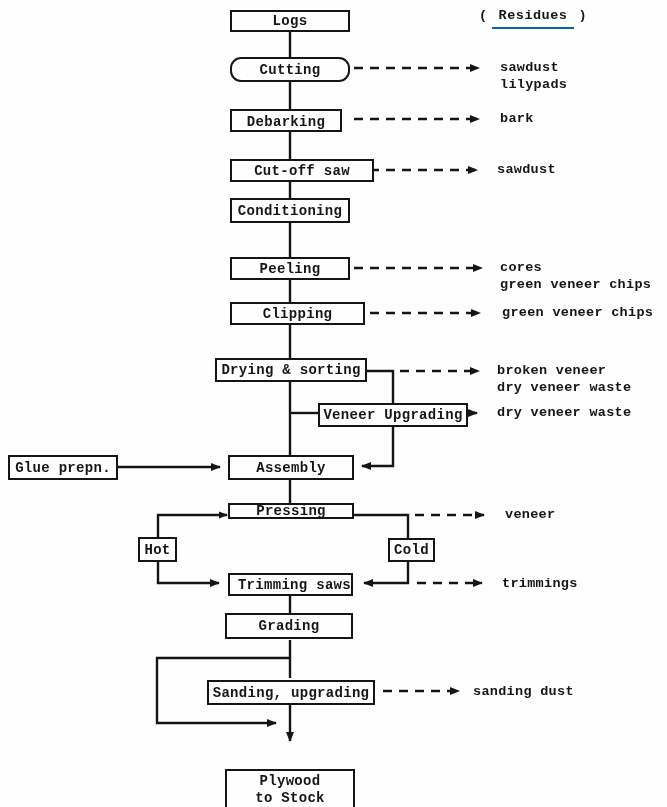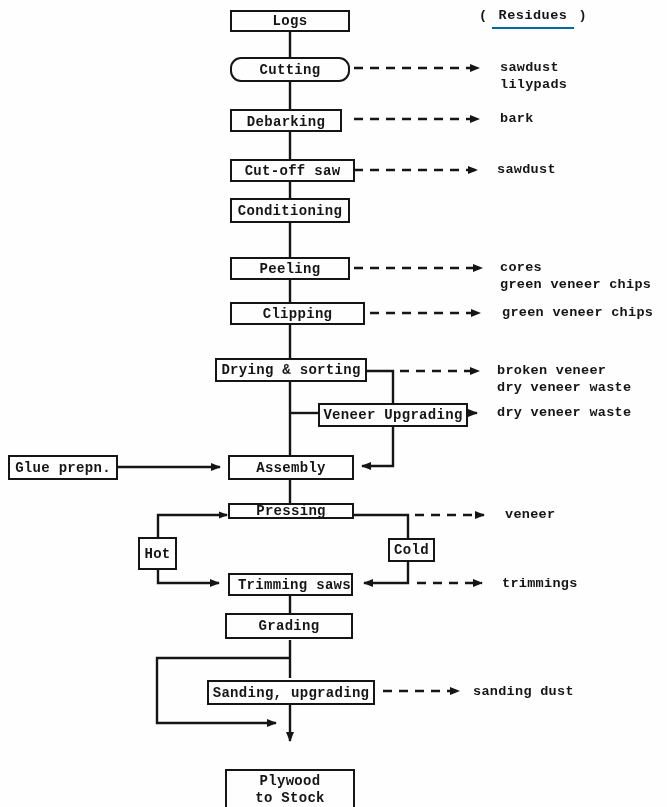--- a/index.html
+++ b/index.html
@@ -97,21 +97,21 @@
 
   <div class="node" style="left:230px;top:10px;width:120px;height:22px;">
     <span>Logs</span>
   </div>
   <div class="node" style="left:230px;top:57px;width:120px;height:25px;border-radius:11px;">
     <span>Cutting</span>
   </div>
   <div class="node" style="left:230px;top:109px;width:112px;height:23px;align-items:flex-end;">
     <span>Debarking</span>
   </div>
-  <div class="node" style="left:230px;top:159px;width:125px;height:23px;">
+  <div class="node" style="left:230px;top:159px;width:144px;height:23px;">
     <span>Cut-off saw</span>
   </div>
   <div class="node" style="left:230px;top:198px;width:120px;height:25px;">
     <span>Conditioning</span>
   </div>
   <div class="node" style="left:230px;top:257px;width:120px;height:23px;">
     <span>Peeling</span>
   </div>
   <div class="node" style="left:230px;top:302px;width:135px;height:23px;">
     <span>Clipping</span>
@@ -124,21 +124,21 @@
   </div>
   <div class="node" style="left:8px;top:455px;width:110px;height:25px;">
     <span>Glue prepn.</span>
   </div>
   <div class="node" style="left:228px;top:455px;width:126px;height:25px;">
     <span>Assembly</span>
   </div>
   <div class="node" style="left:228px;top:503px;width:126px;height:16px;">
     <span>Pressing</span>
   </div>
-  <div class="node" style="left:138px;top:537px;width:39px;height:33px;">
+  <div class="node" style="left:138px;top:537px;width:39px;height:25px;">
     <span>Hot</span>
   </div>
   <div class="node" style="left:388px;top:538px;width:47px;height:24px;">
     <span>Cold</span>
   </div>
   <div class="node" style="left:228px;top:573px;width:125px;height:23px;justify-content:flex-end;">
     <span>Trimming saws</span>
   </div>
   <div class="node" style="left:225px;top:613px;width:128px;height:26px;">
     <span>Grading</span>

